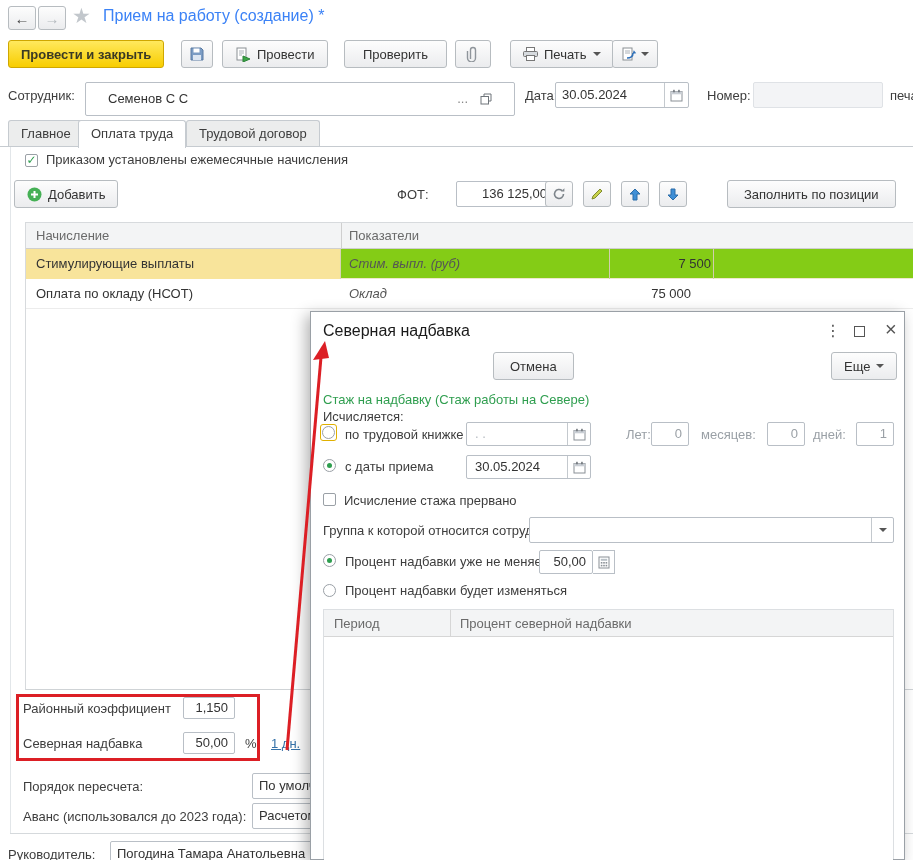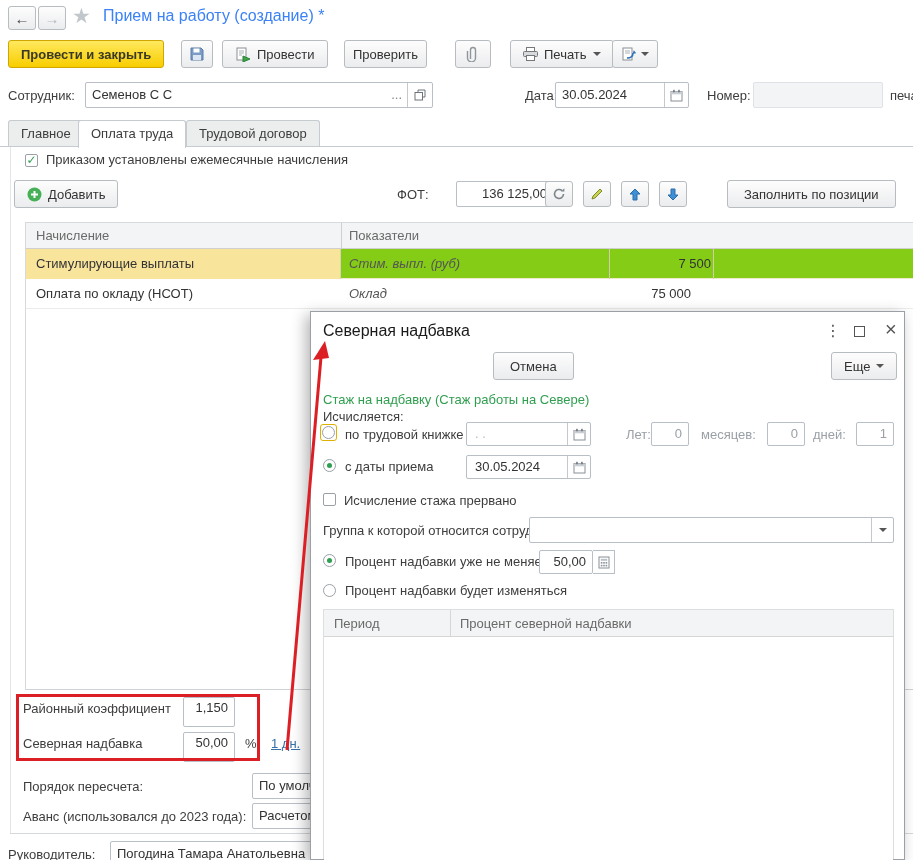--- a/index.html
+++ b/index.html
@@ -13,21 +13,21 @@
          height:28px; padding:0 12px; border:1px solid #b7bcc0; border-radius:3px;
          background:linear-gradient(#fdfdfd,#ebecee); color:#333; cursor:default; white-space:nowrap; }
   .btn-yellow { background:linear-gradient(#ffe95e,#f8cd00); border:1px solid #cfa700; font-weight:bold; color:#3a3a24; }
   .btn-sq { padding:0; }
   .caret { width:0; height:0; border:4px solid transparent; border-top:4px solid #555; margin-top:4px; }
 
   
   .input { background:#fff; border:1px solid #b9bfc6; border-radius:2px; height:26px;
            line-height:24px; padding:0 6px; color:#333; overflow:hidden; white-space:nowrap; }
   .input-sm { height:24px; line-height:22px; }
-  .input-xs { height:30px; line-height:20px; }
+  .input-xs { height:22px; line-height:20px; }
   .right { text-align:right; }
   .seg { display:flex; align-items:center; justify-content:center; border-left:1px solid #c4c9ce; height:100%; }
   .lbl { color:#3d3d3d; white-space:nowrap; }
   .lbl-gray { color:#9aa0a6; white-space:nowrap; }
   .placeholder { color:#b6bcc2; }
   .grayval { color:#9aa0a6; }
 
   
   .tab { position:absolute; top:120px; height:26px; line-height:25px; text-align:center;
          background:#eceded; border:1px solid #c6cbd0; border-bottom:none;
@@ -84,21 +84,21 @@
   <div class="btn abs" style="left:222px;top:40px">
     <span>
         <svg width="16" height="15" viewBox="0 0 16 15">
           <rect x="2" y="1" width="9" height="12" fill="#fff" stroke="#8a8f94"></rect>
           <path d="M4 4h5M4 6h5M4 8h3" stroke="#aab0b6"></path>
           <path d="M8 9l7 3-7 3z" fill="#3aa545" stroke="#2d8338"></path>
         </svg>
       </span>
     <span>Провести</span>
   </div>
-  <div class="btn abs" style="left:344px;top:40px;padding:0 8px">
+  <div class="btn abs" style="left:344px;top:40px;padding:0 18px">
     <span>Проверить</span>
   </div>
   <div class="btn btn-sq abs" style="left:455px;top:40px;width:36px;height:28px">
     <span>
         <svg width="14" height="16" viewBox="0 0 14 16">
           <path d="M4.5 13V4a2.5 2.5 0 0 1 5 0v8a4 4 0 0 1-8 0V5" fill="none" stroke="#8f959b" stroke-width="1.4"></path>
         </svg>
       </span>
   </div>
   <div class="btn abs" style="left:510px;top:40px">
@@ -118,21 +118,21 @@
           <rect x="2" y="1" width="9" height="12" fill="#fff" stroke="#8a8f94"></rect>
           <path d="M4 4h5M4 6h5" stroke="#aab0b6"></path>
           <path d="M6 11c4 0 6-2 6-5" fill="none" stroke="#2d6fb8" stroke-width="1.5"></path>
           <path d="M12.8 3.2l2.4 3-3.6.6z" fill="#2d6fb8"></path>
         </svg>
       </span>
     <span class="caret"></span>
   </div>
 
   <div class="abs lbl" style="left:8px;top:88px">Сотрудник:</div>
-  <div class="abs input" style="left:85px;top:82px;width:348px;display:flex;align-items:center;padding:0">
+  <div class="abs input" style="left:85px;top:82px;width:430px;display:flex;align-items:center;padding:16px">
     <span style="flex:1;padding:0 6px;overflow:hidden;white-space:nowrap">Семенов С С</span>
     <span style="color:#888;padding:0 5px">...</span>
     <span class="seg" style="width:25px">
         <svg width="12" height="12" viewBox="0 0 12 12">
           <rect x="1" y="3.5" width="7.5" height="7.5" fill="none" stroke="#6f757b"></rect>
           <path d="M4 3.5V1h7v7H8.5" fill="none" stroke="#6f757b"></path>
         </svg>
       </span>
   </div>
   <div class="abs lbl" style="left:525px;top:88px">Дата:</div>

